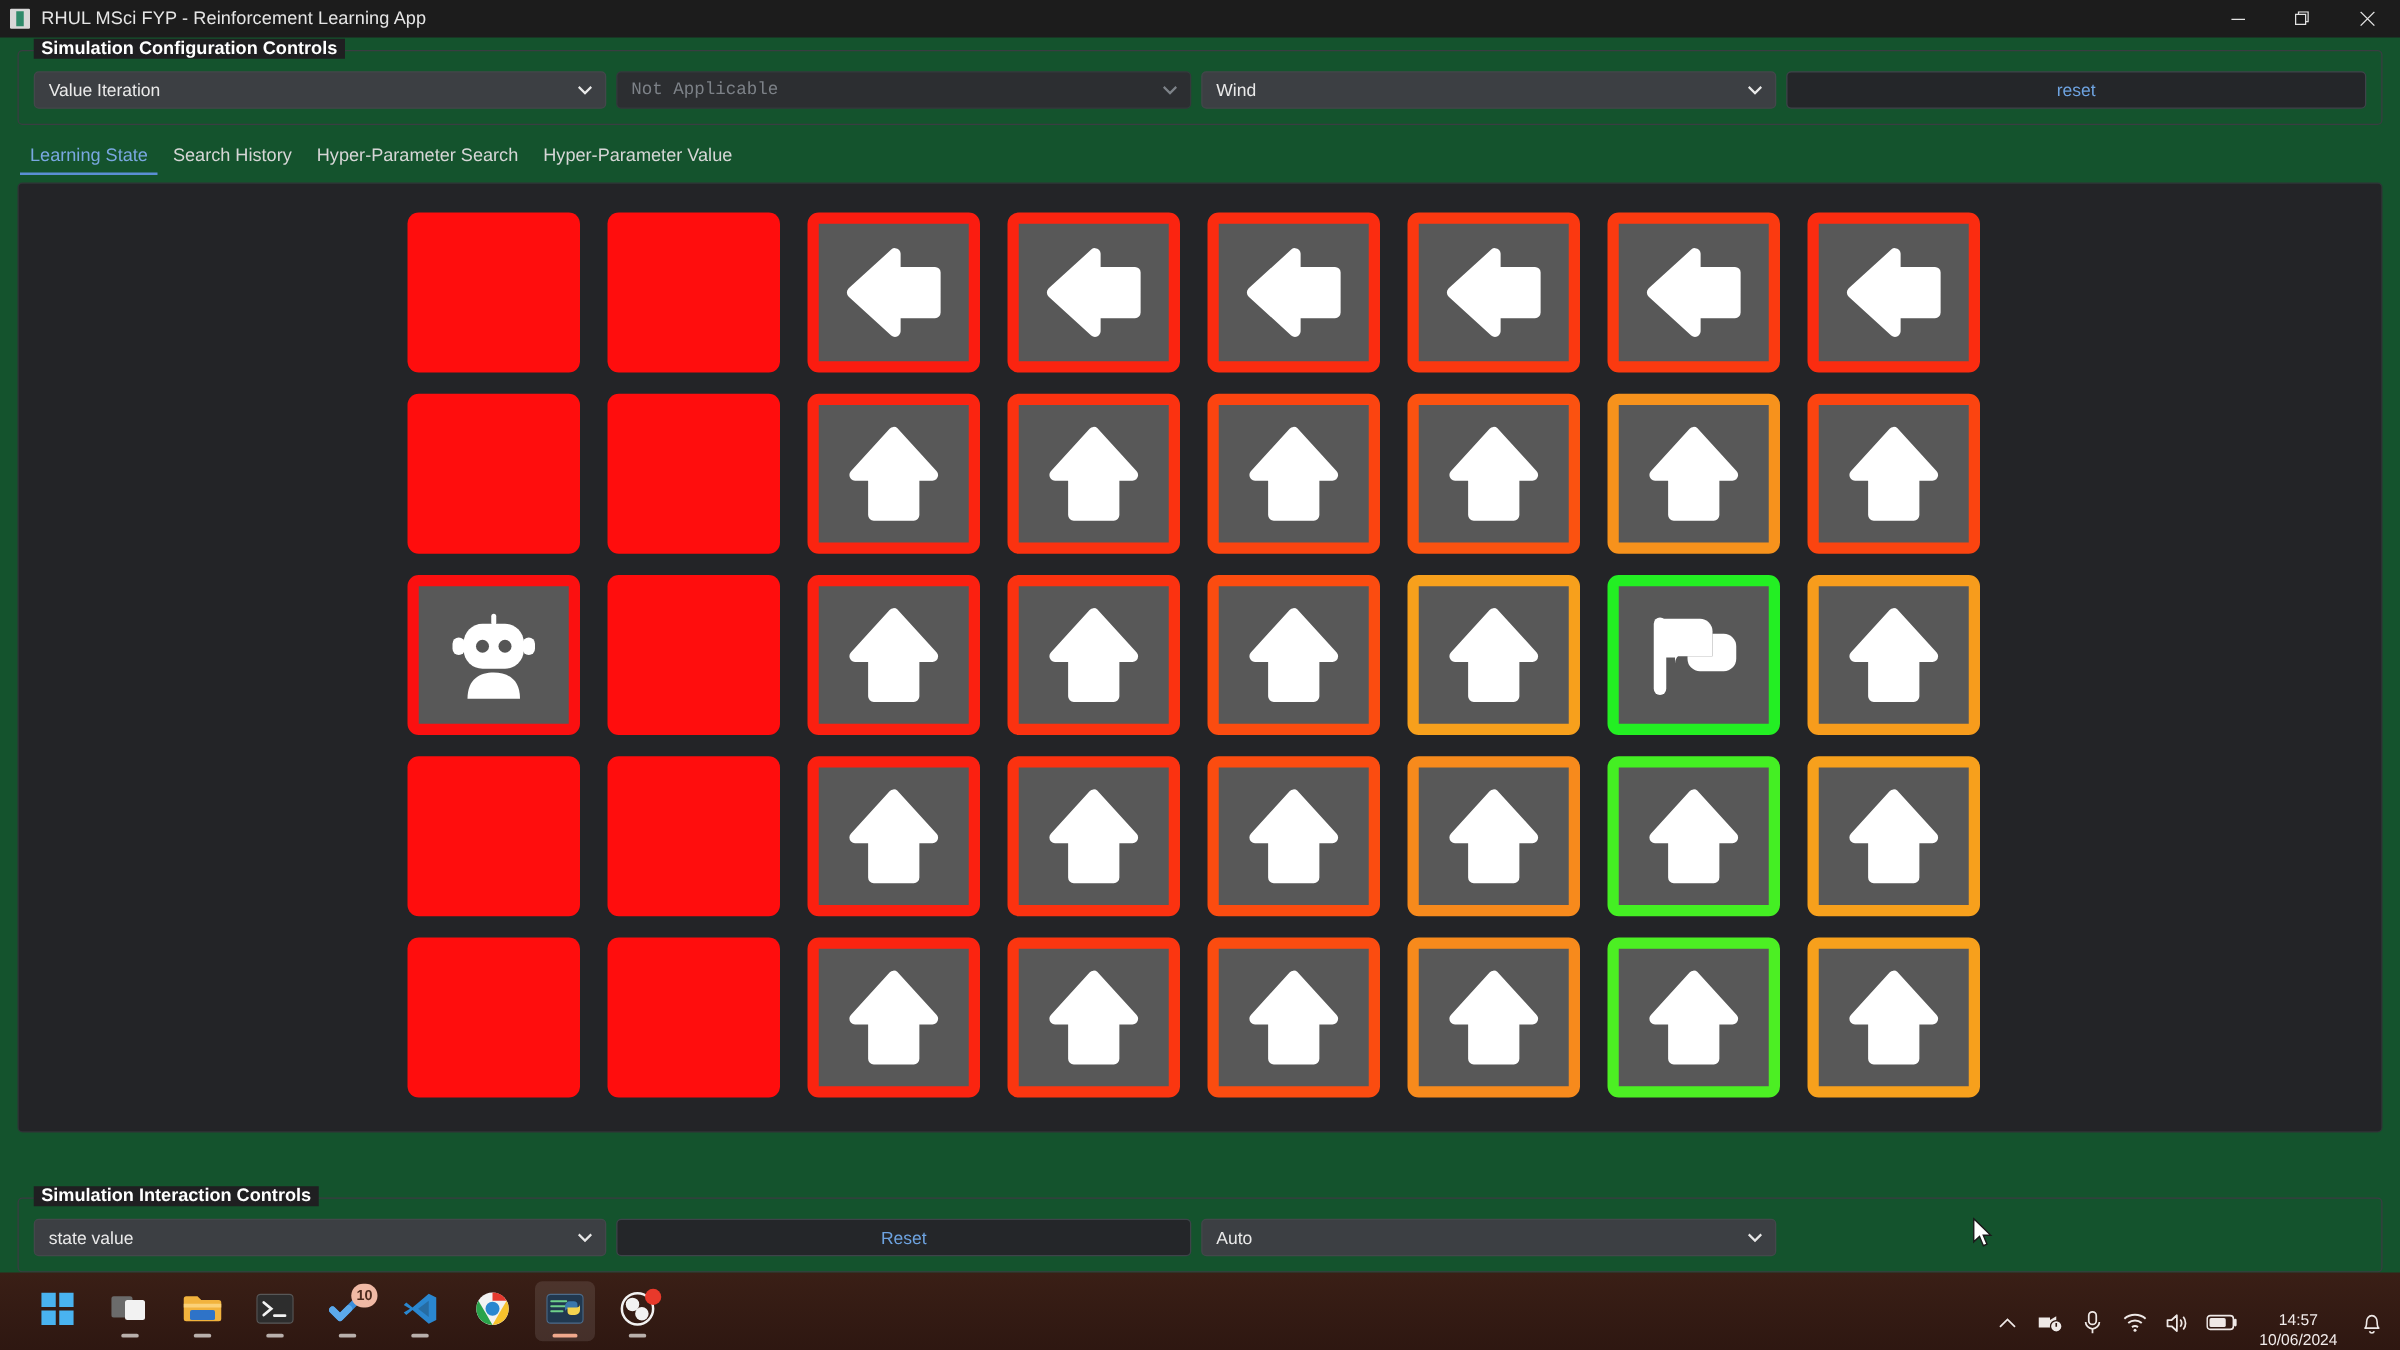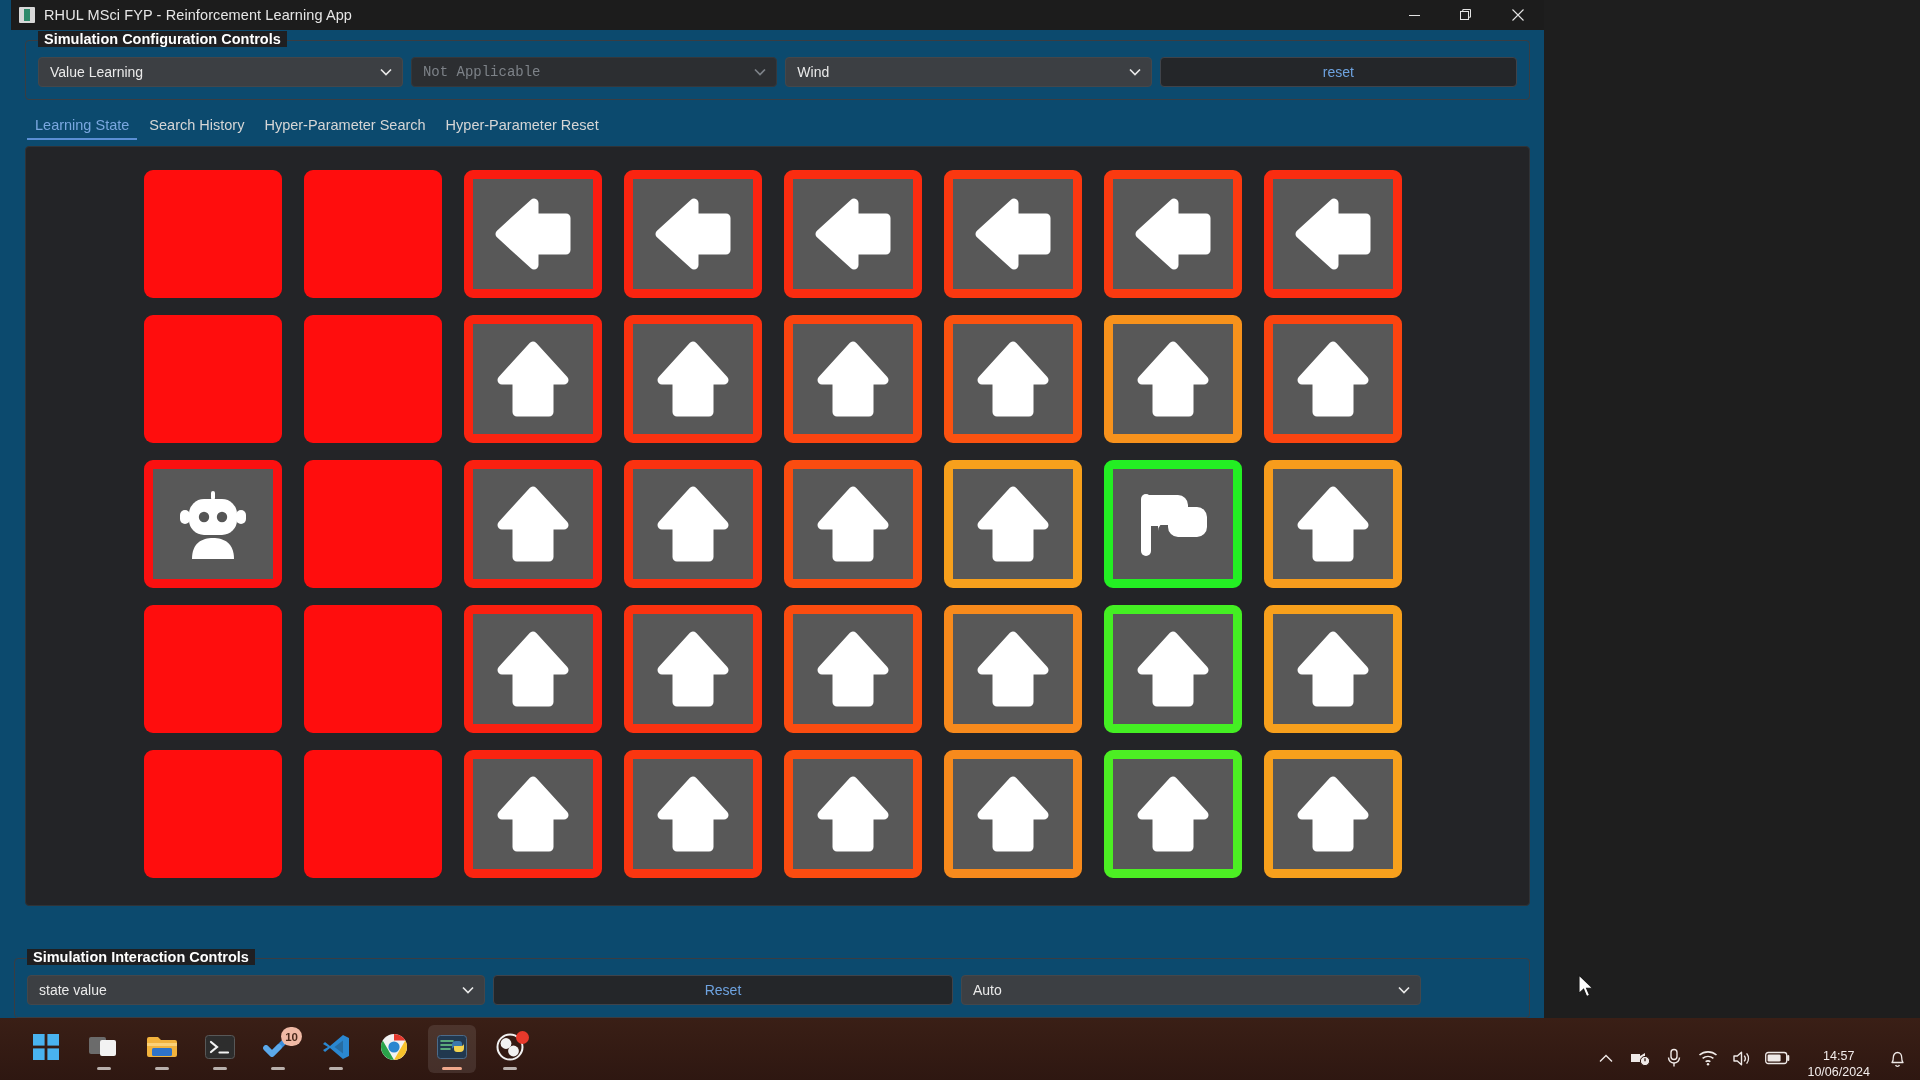--- a/index.html
+++ b/index.html
@@ -2,21 +2,21 @@
 <html><head>
 <meta charset="utf-8">
 <style>
   * { box-sizing: border-box; margin: 0; padding: 0; }
   html, body {
     width: 1920px; height: 1080px;
     background: #1e1e1e;
     font-family: "Liberation Sans", sans-serif;
     overflow: hidden;
   }
-  #app { position: relative; width: 1544px; height: 1080px; background: #0c4a6e; padding-left: 11px; }
+  #app { position: relative; width: 1920px; height: 1080px; background: #14532d; }
 
   
   .titlebar {
     height: 30px; background: #1c1c1c; display: flex; align-items: center;
     padding-left: 8px; position: relative;
   }
   .app-icon { width: 16px; height: 16px; margin-right: 9px; position: relative; flex: 0 0 auto; }
   .app-icon .sq { position: absolute; inset: 0; background: #d8d8d8; border-radius: 1px; }
   .app-icon .inner { position: absolute; left: 5px; top: 2px; width: 6px; height: 12px; background: #2f8a6a; }
   .title-text { color: #e6e6e6; font-size: 14.5px; letter-spacing: .1px; }
@@ -155,21 +155,21 @@
           <path d="M0.5 0.5 L11.5 11.5 M11.5 0.5 L0.5 11.5" stroke="#e3e3e3" stroke-width="1.1"></path>
         </svg>
       </div>
     </div>
   </div>
 
   <div class="groupbox">
     <div class="legend">Simulation Configuration Controls</div>
     <div class="ctl-row">
       <div class="select w-a">
-        <span>Value Learning</span>
+        <span>Value Iteration</span>
         <span class="chev">
           <svg width="12" height="8" viewBox="0 0 12 8">
               <path d="M1 1.5 L6 6.5 L11 1.5" fill="none" stroke="#e8e8e8" stroke-width="1.7"></path>
             </svg>
         </span>
       </div>
       <div class="select disabled w-b">
         <span>Not Applicable</span>
         <span class="chev">
           <svg width="12" height="8" viewBox="0 0 12 8">
@@ -186,21 +186,21 @@
         </span>
       </div>
       <div class="btn w-d">reset</div>
     </div>
   </div>
 
   <div class="tabs">
     <div class="tab active">Learning State</div>
     <div class="tab">Search History</div>
     <div class="tab">Hyper-Parameter Search</div>
-    <div class="tab">Hyper-Parameter Reset</div>
+    <div class="tab">Hyper-Parameter Value</div>
   </div>
 
   <div class="grid-panel">
     <div class="grid" id="grid">
         <div class="cell block" style="background: rgb(255, 13, 13);"></div>
         <div class="cell block" style="background: rgb(255, 13, 13);"></div>
         <div class="cell valued" style="border-color: rgb(251, 28, 16); background: rgb(88, 88, 88);">
           <svg class="glyph" viewBox="0 0 78 78">
             <path d="M6 39 L40 8 L40 23 L72 23 L72 55 L40 55 L40 70 Z" fill="#ffffff" stroke="#ffffff" stroke-width="9" stroke-linejoin="round"></path>
           </svg>

